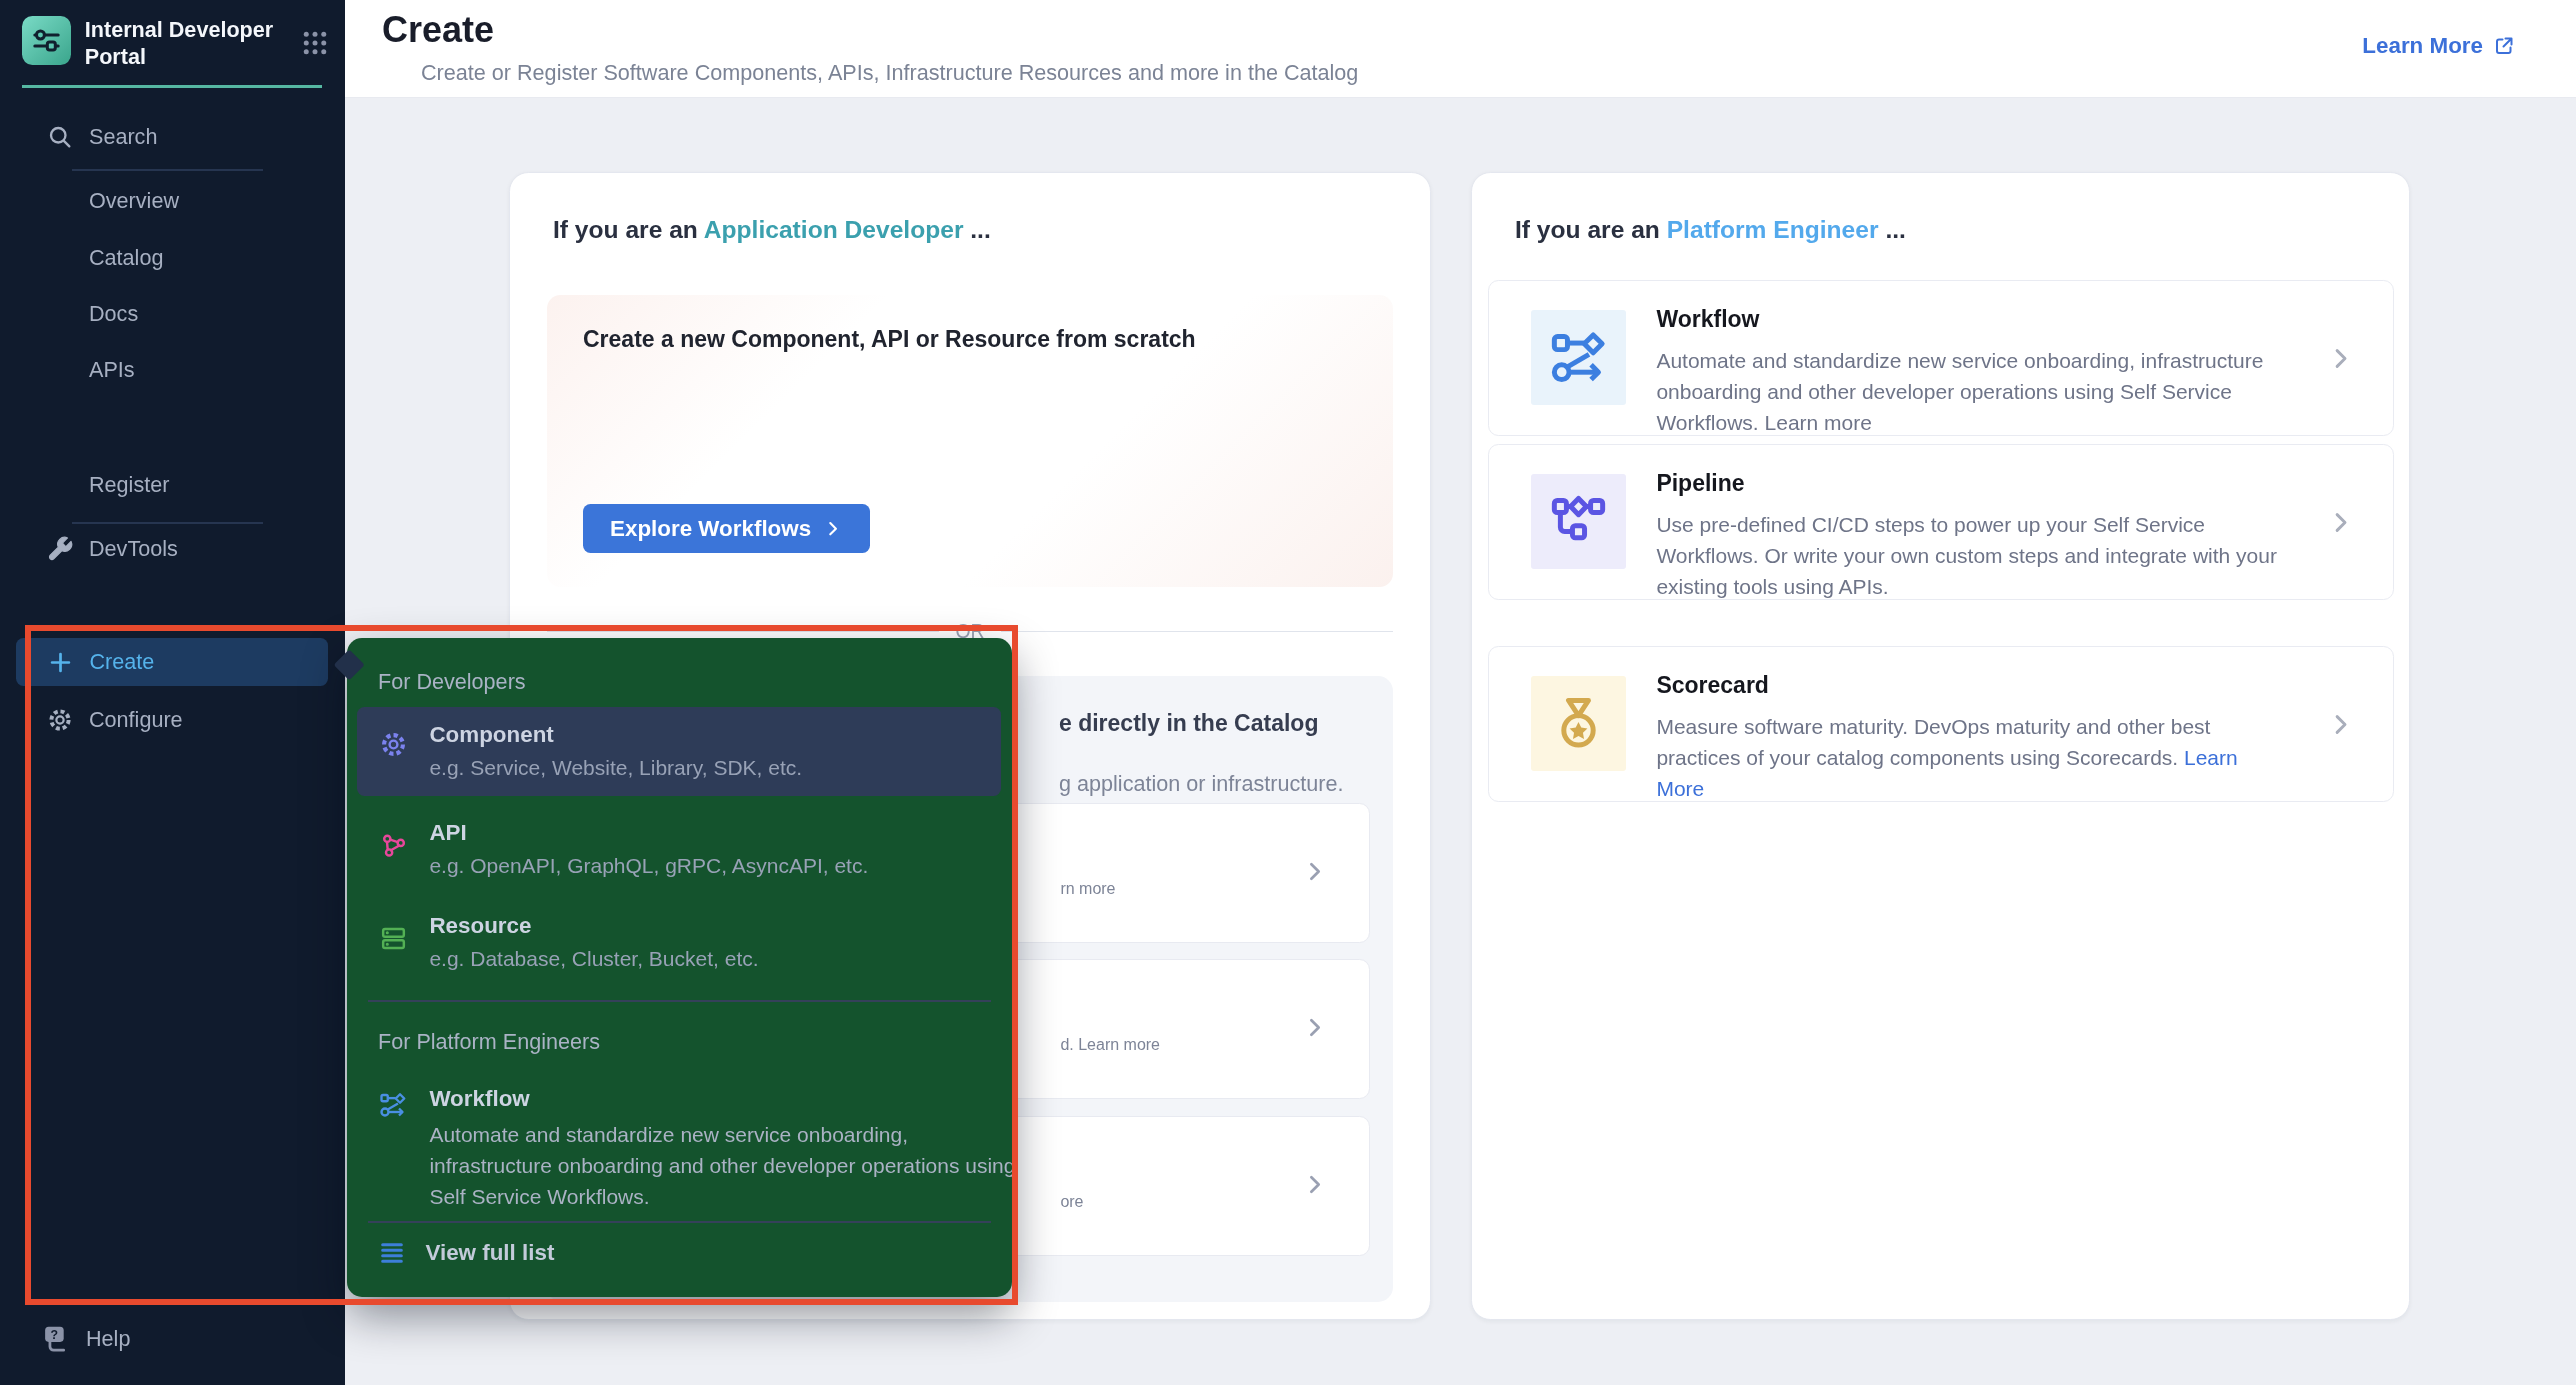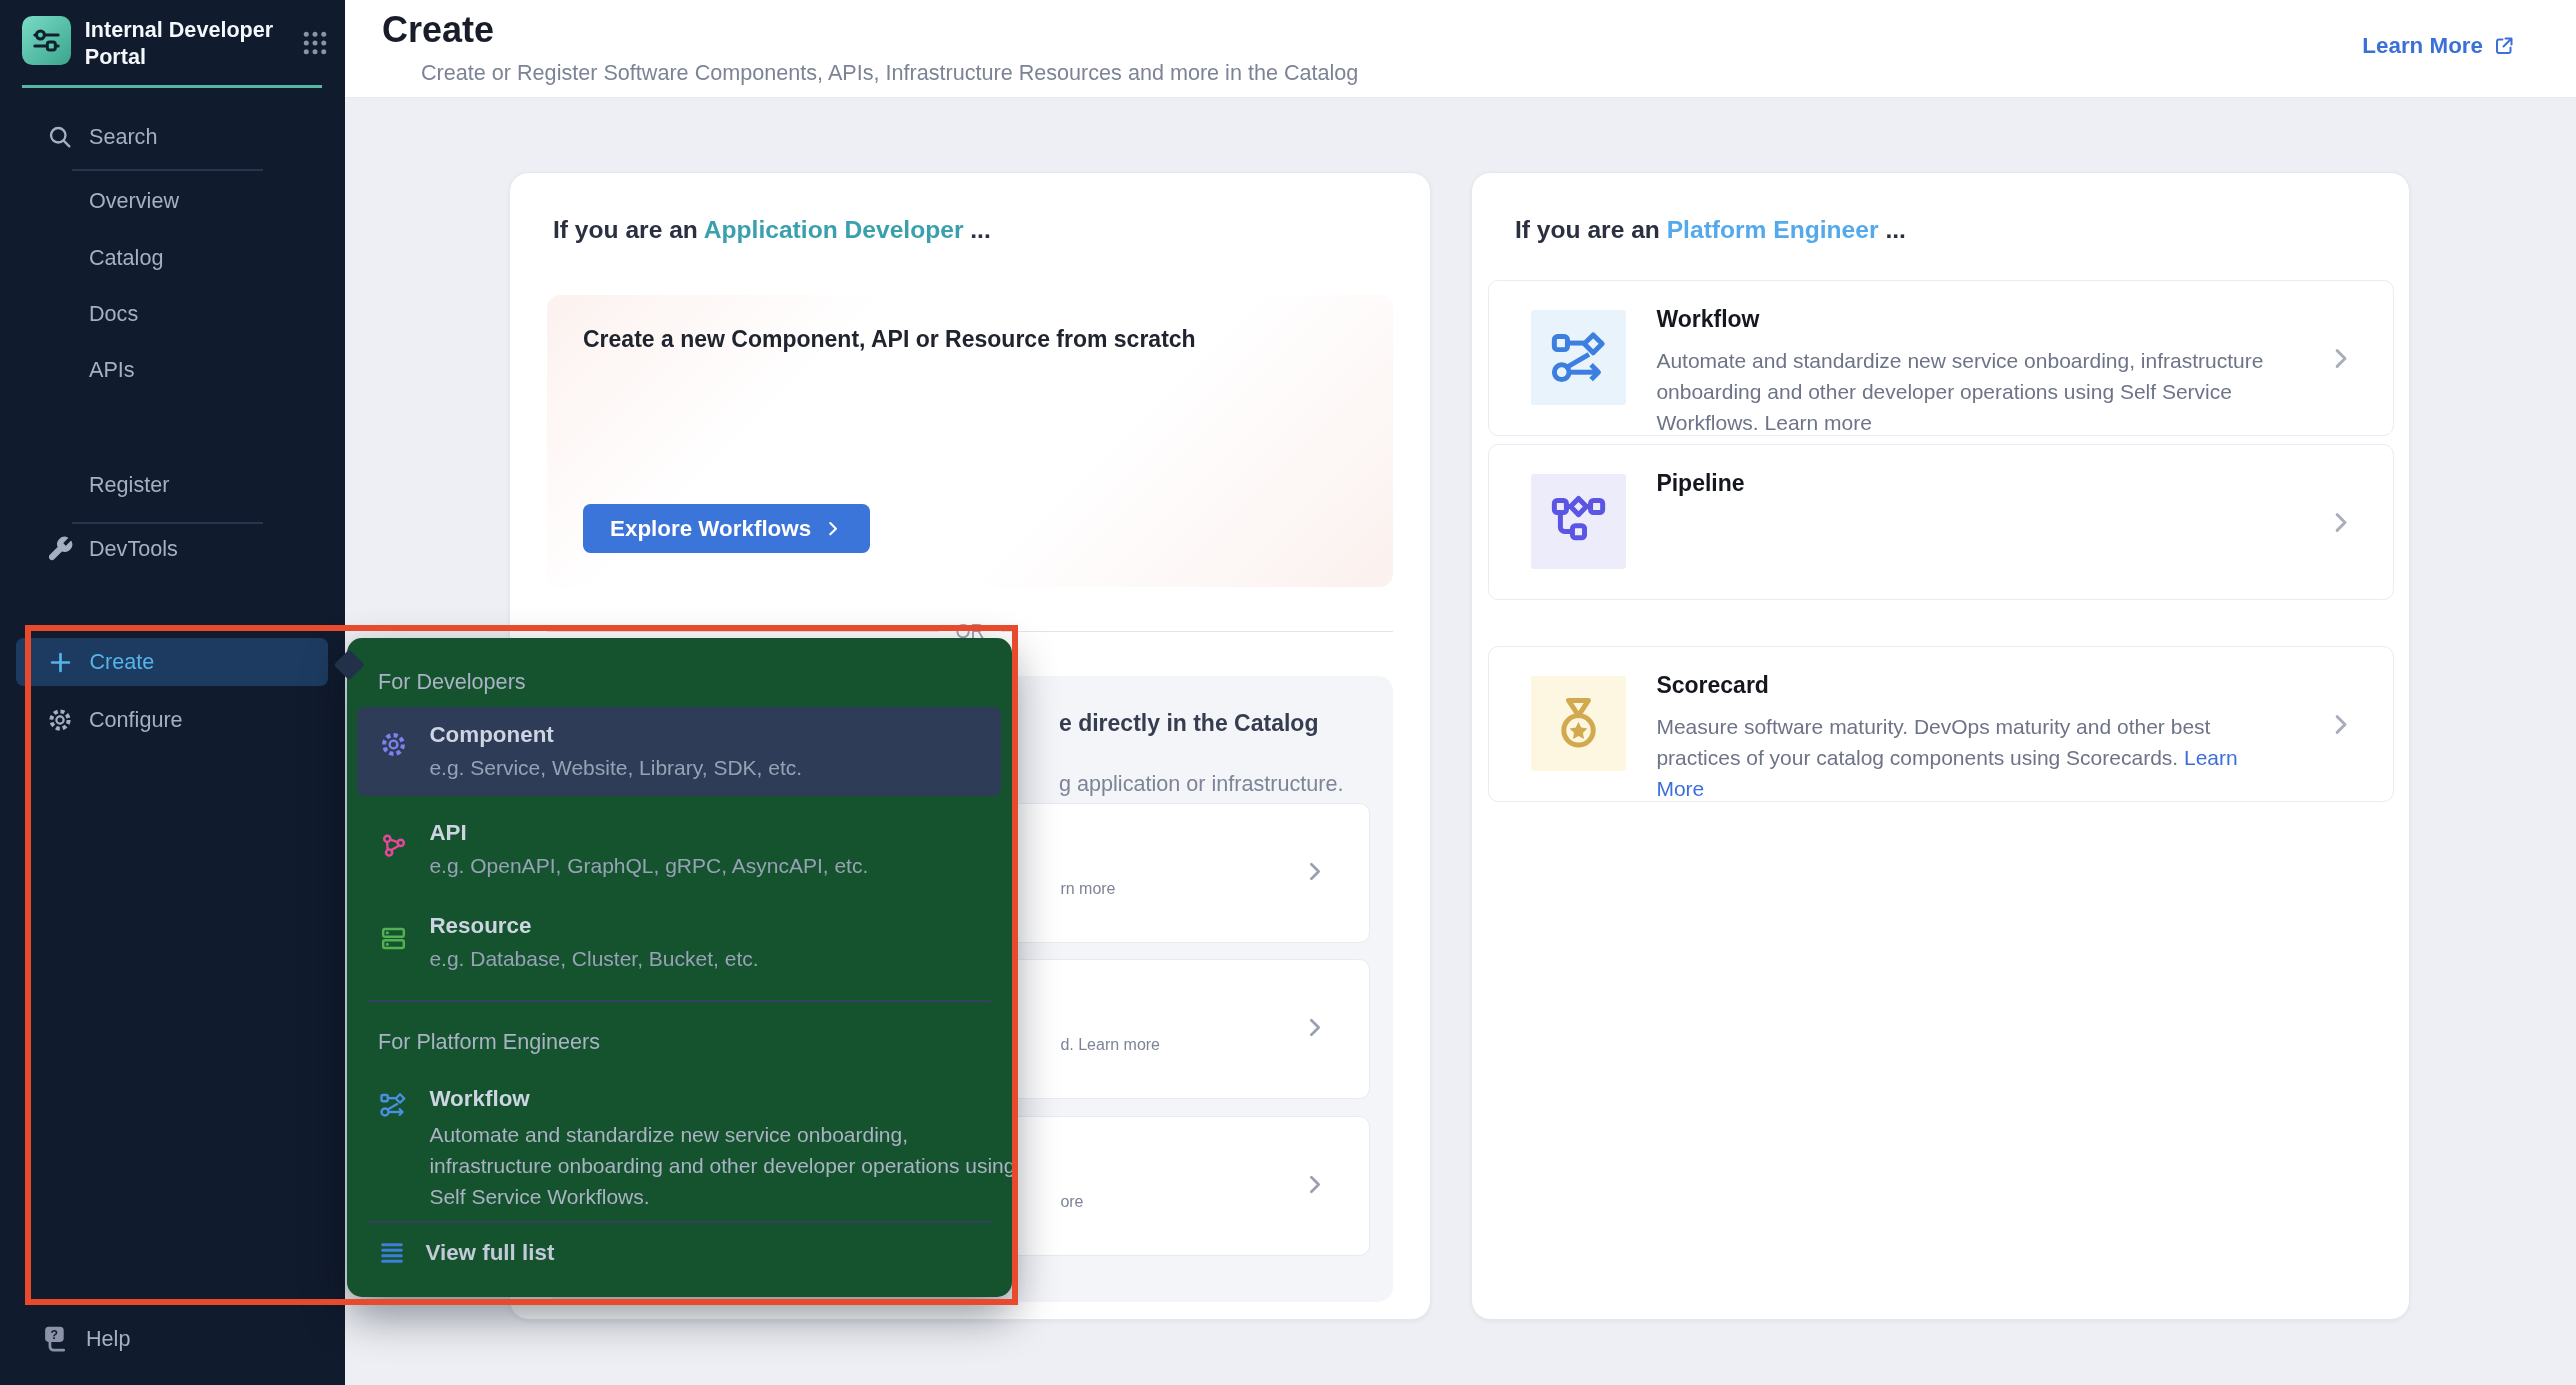--- a/index.html
+++ b/index.html
@@ -261,20 +261,21 @@
             <rect x="2.8" y="4" width="4.6" height="4.6" rx="1.1"></rect>
             <path d="M12 3.2 15 6.3 12 9.4 9 6.3z"></path>
             <rect x="16.6" y="4" width="4.6" height="4.6" rx="1.1"></rect>
             <path d="M7.4 6.3H9M15 6.3h1.6"></path>
             <path d="M5.1 8.6v5.6a1.6 1.6 0 0 0 1.6 1.6h3"></path>
             <rect x="9.7" y="13.6" width="4.6" height="4.6" rx="1.1"></rect>
           </g>
         </svg>
       </div>
       <div class="plat-title">Pipeline</div>
+      <div class="plat-desc">Use pre-defined CI/CD steps to power up your Self Service Workflows. Or write your own custom steps and integrate with your existing tools using APIs.</div>
       <svg class="plat-chev" width="27" height="27" viewBox="0 0 24 24">
           <path d="M9 5l7 7-7 7" fill="none" stroke="#a9aebb" stroke-width="2.6" stroke-linecap="round" stroke-linejoin="round"></path>
         </svg>
     </div>
 
     <div class="plat-row" style="top:473px;">
       <div class="tile yellow">
         <svg width="63" height="63" viewBox="0 0 24 24">
           <g fill="none" stroke="#d3a94f" stroke-width="1.9" stroke-linejoin="round">
             <path d="M8.2 3.2h7.6L12 9z"></path>

